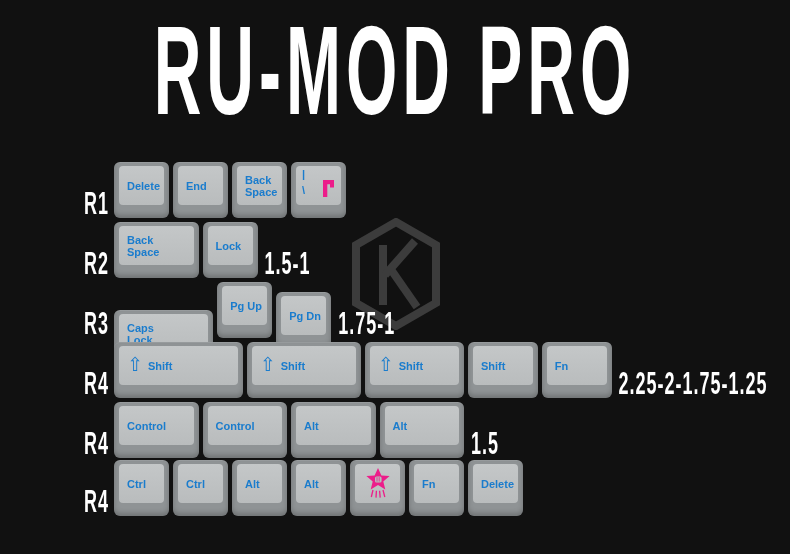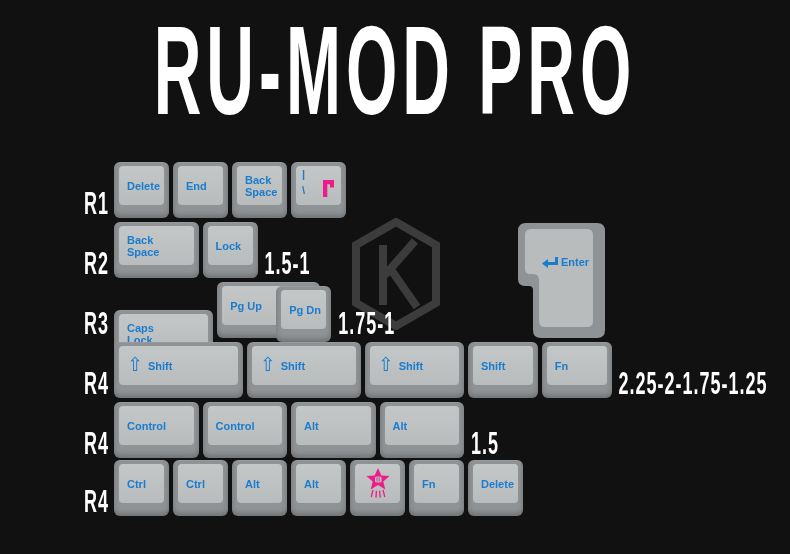--- a/index.html
+++ b/index.html
@@ -106,26 +106,26 @@
         </div>
       </div>
       <div class="stretch" style="left: 264.5px; top: 248px;">1.5-1</div>
       <div class="stretch" style="left: 84px; top: 308px;">R3</div>
       <div class="key" style="left: 114px; top: 282px; width: 99.25px; margin-top: 28px;">
         <div class="cap">
           <div class="legend">Caps
 Lock</div>
         </div>
       </div>
-      <div class="key" style="left: 217.25px; top: 282px; width: 55px; padding-left: 48px;">
+      <div class="key" style="left: 217.25px; top: 282px; width: 55px;">
         <div class="cap">
           <div class="legend">Pg Up</div>
         </div>
       </div>
-      <div class="key" style="left: 276.25px; top: 286px; width: 55px;">
+      <div class="key" style="left: 276.25px; top: 292px; width: 55px;">
         <div class="cap">
           <div class="legend">Pg Dn</div>
         </div>
       </div>
       <div class="stretch" style="left: 338.25px; top: 308px;">1.75-1</div>
       <div class="stretch" style="left: 84px; top: 368px;">R4</div>
       <div class="key" style="left: 114px; top: 342px; width: 128.75px;">
         <div class="cap">
           <div class="shift-arrow">⇧</div>
           <div class="legend">Shift</div>
@@ -212,26 +212,14 @@
           <div class="legend">Fn</div>
         </div>
       </div>
       <div class="key" style="left: 468px; top: 460px; width: 55px;">
         <div class="cap">
           <div class="legend">Delete</div>
         </div>
       </div>
     </div>
 
-  <div class="enter">
-    <svg width="87" height="115" viewBox="0 0 87 115">
-      <path d="M8 0 H79 Q87 0 87 8 V107 Q87 115 79 115 H23 Q15 115 15 107 V67 Q15 63 11 63 H7 Q0 63 0 56 V8 Q0 0 8 0 Z" fill="var(--outer)"></path>
-      <path d="M13 6 H69 Q75 6 75 12 V98 Q75 104 69 104 H27 Q21 104 21 98 V57 Q21 51 15 51 H12 Q7 51 7 46 V12 Q7 6 13 6 Z" fill="var(--cap)"></path>
-    </svg>
-    <div class="enter-legend">
-      <svg width="16" height="11" viewBox="0 0 16 11">
-        <path d="M16 0 H13 V5 H6 V2 L0 6.5 L6 11 V8 H16 Z" fill="var(--blue)"></path>
-      </svg>
-      <span>Enter</span>
-    </div>
-  </div>
 
 </div>
 
 </body></html>

